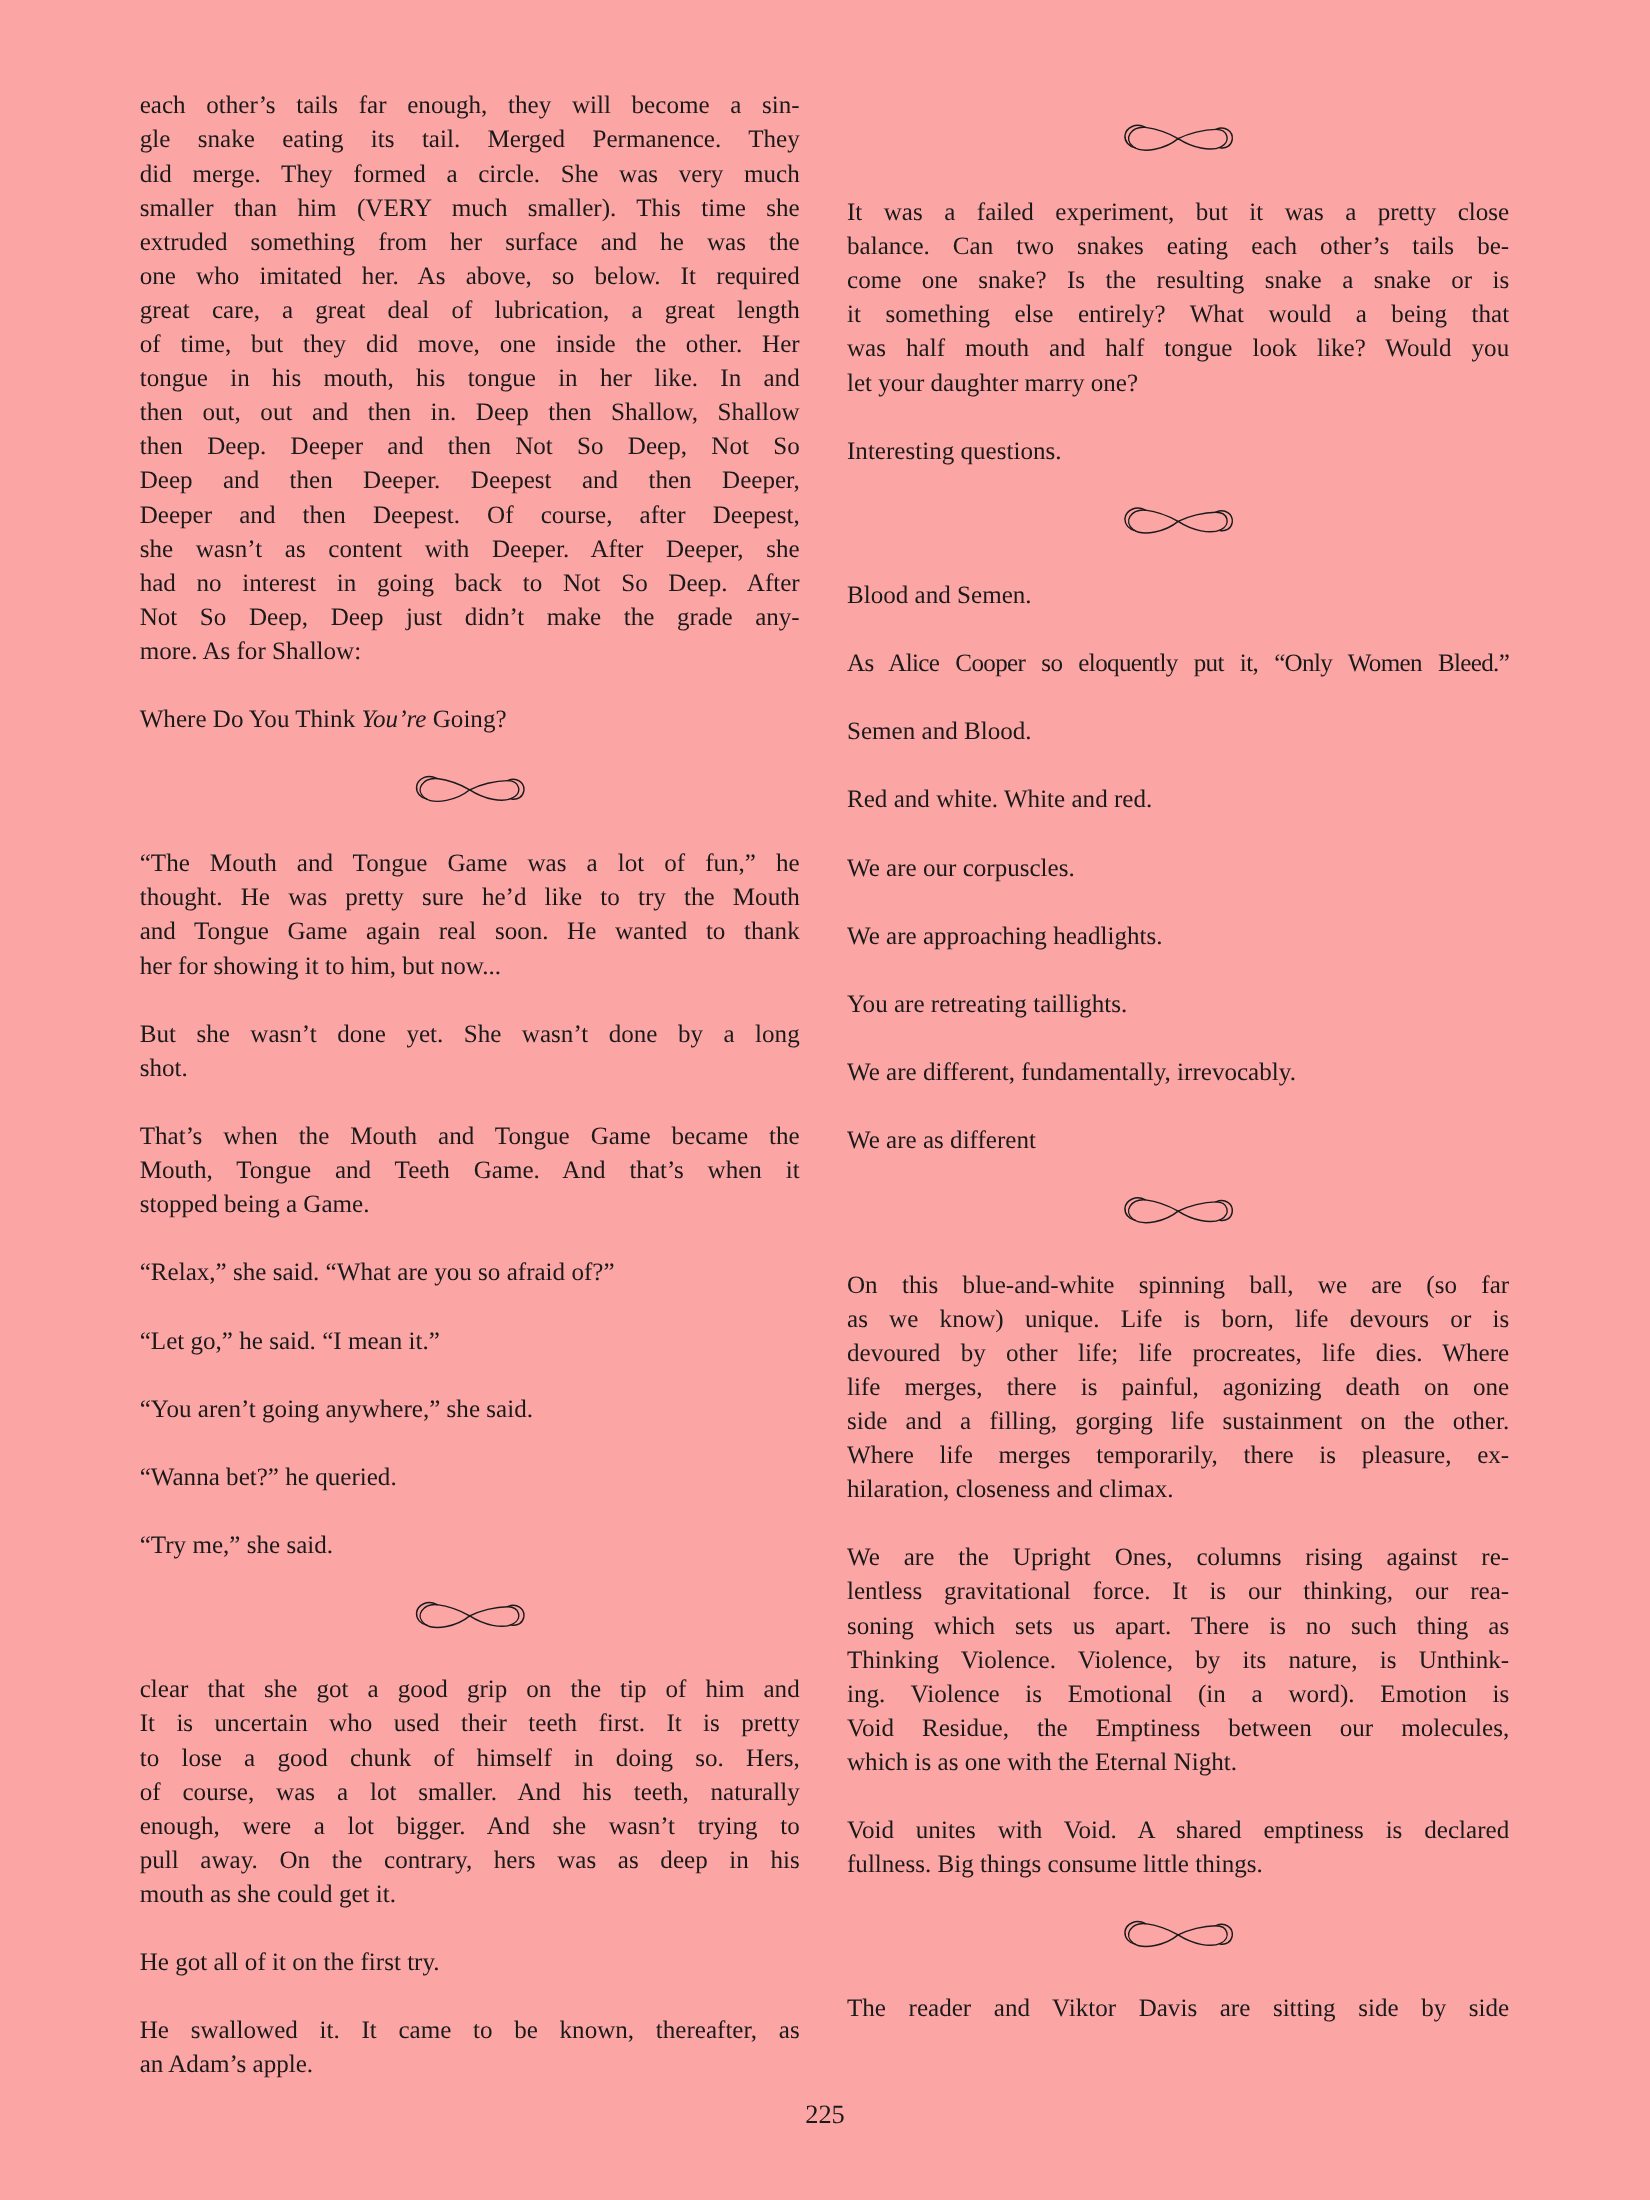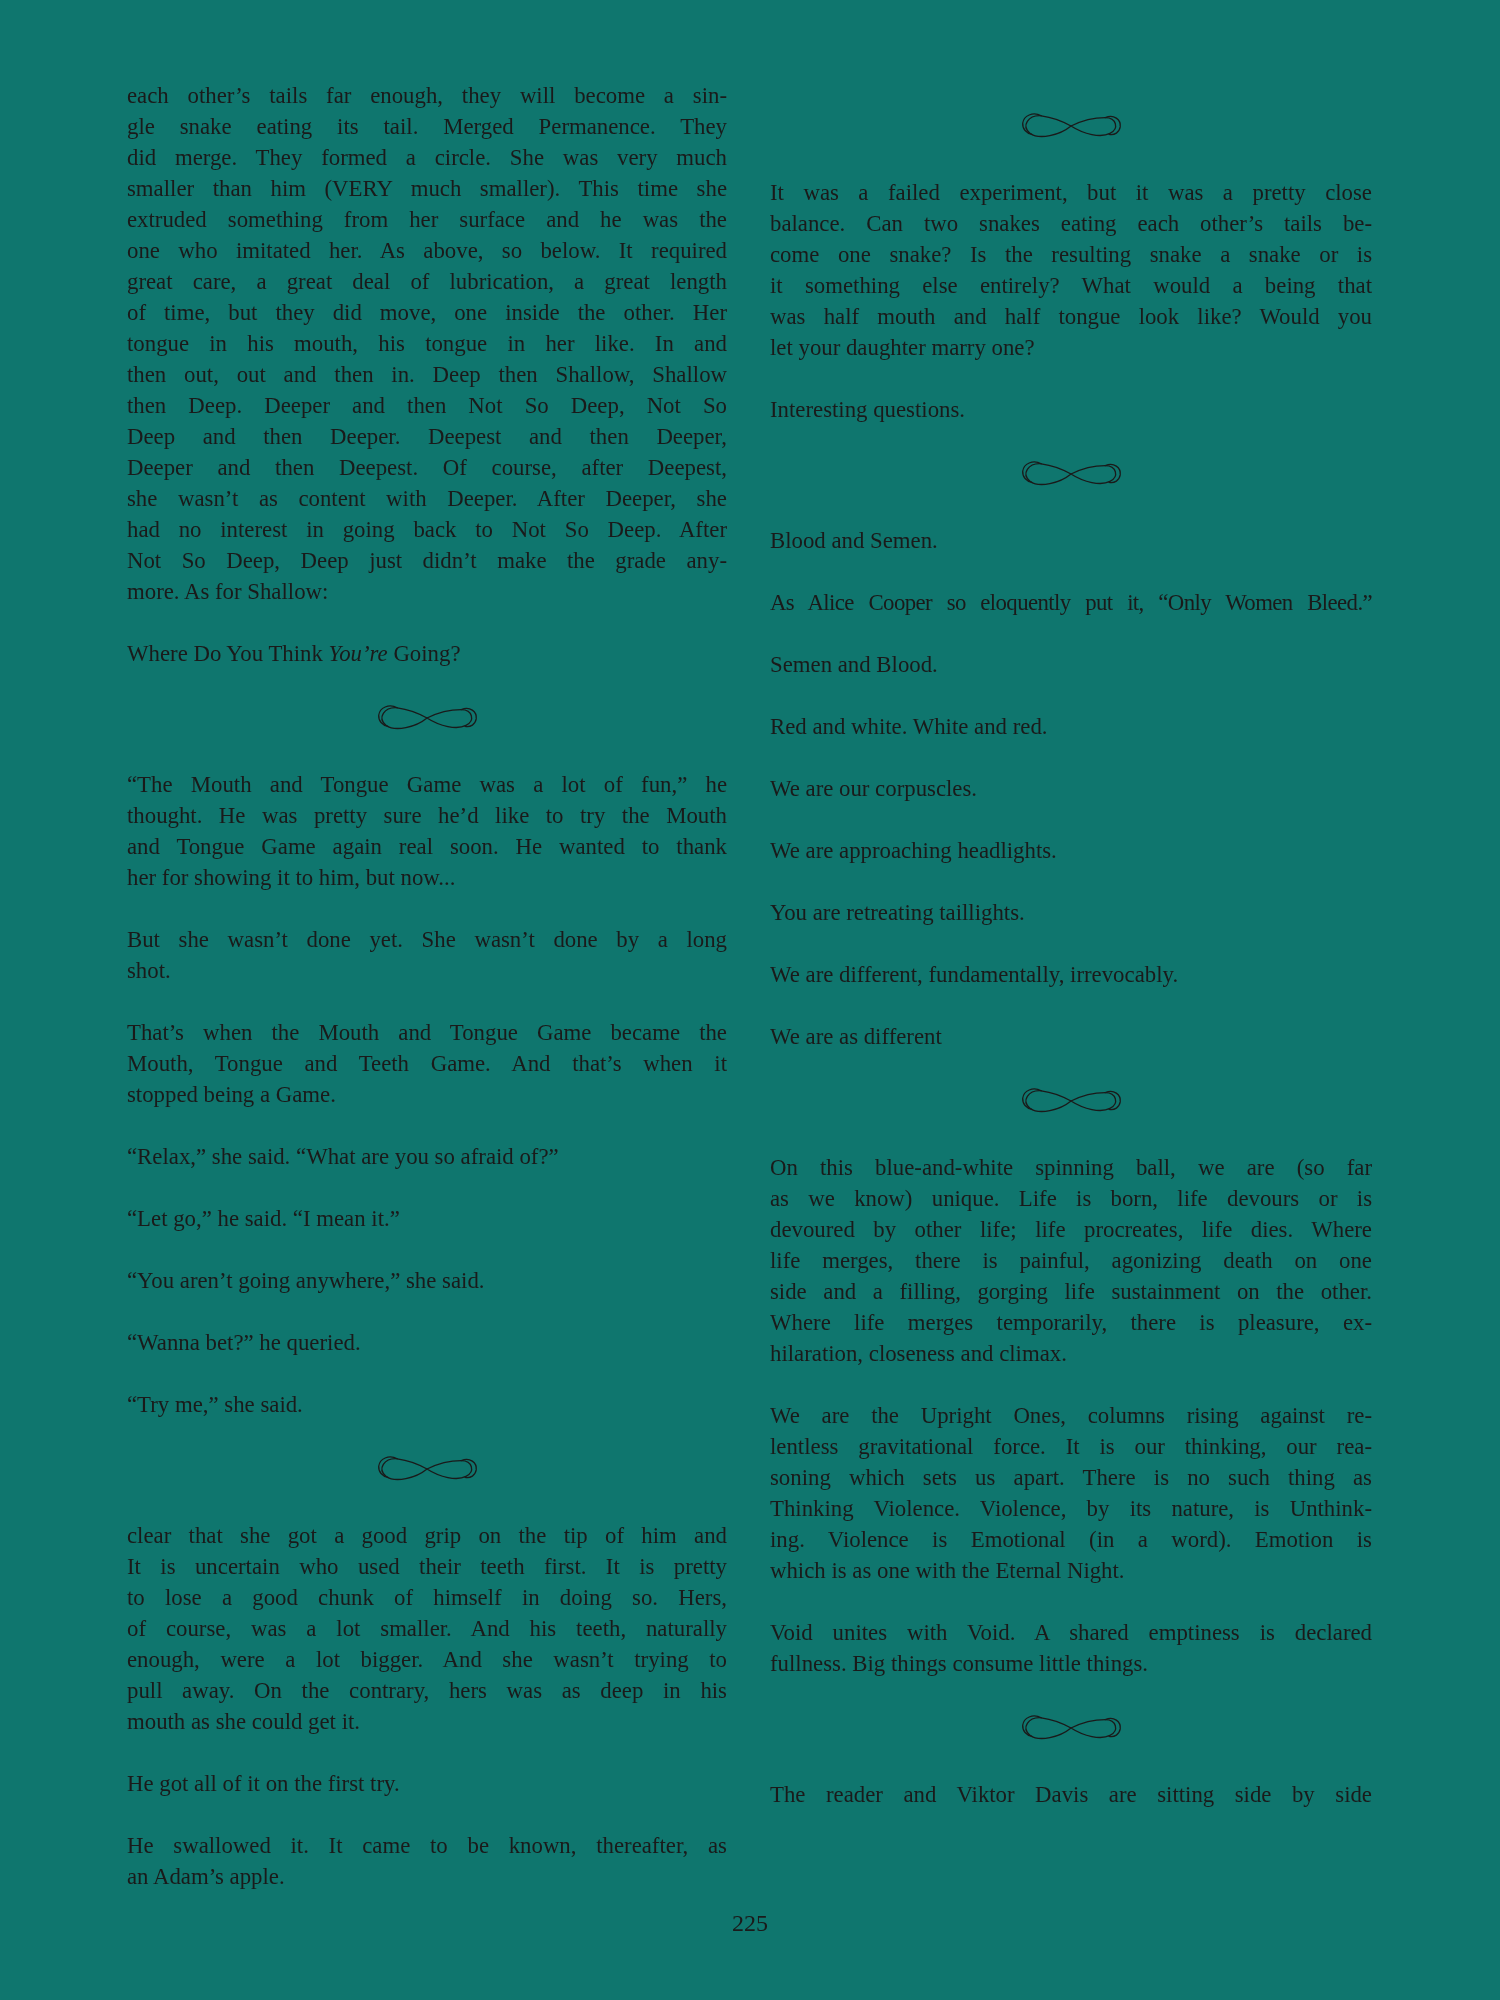--- a/index.html
+++ b/index.html
@@ -1,20 +1,20 @@
 <!DOCTYPE html>
 <html><head>
 <meta charset="utf-8">
 <style>
   html, body { margin: 0; padding: 0; background: #ffffff; }
   .page {
     position: relative;
     width: 1500px;
     height: 2000px;
-    background: #0f766e;
+    background: #fca5a5;
     color: #1a1a1a;
     font-family: "Liberation Serif", "DejaVu Serif", serif;
     overflow: hidden;
   }
   .col { position: absolute; top: 80px; }
   #left-col  { left: 127px; width: 600px; }
   #right-col { left: 770px; width: 602px; }
   .para { margin: 0 0 31px 0; }
   .line {
     font-size: 22.8px;
@@ -212,20 +212,21 @@
         <div class="line j"><span>side and a filling, gorging life sustainment on the other.</span></div>
         <div class="line j"><span>Where life merges temporarily, there is pleasure, ex-</span></div>
         <div class="line"><span>hilaration, closeness and climax.</span></div>
       </div>
       <div class="para">
         <div class="line j"><span>We are the Upright Ones, columns rising against re-</span></div>
         <div class="line j"><span>lentless gravitational force. It is our thinking, our rea-</span></div>
         <div class="line j"><span>soning which sets us apart. There is no such thing as</span></div>
         <div class="line j"><span>Thinking Violence. Violence, by its nature, is Unthink-</span></div>
         <div class="line j"><span>ing. Violence is Emotional (in a word). Emotion is</span></div>
+        <div class="line j"><span>Void Residue, the Emptiness between our molecules,</span></div>
         <div class="line"><span>which is as one with the Eternal Night.</span></div>
       </div>
       <div class="para">
         <div class="line j"><span>Void unites with Void. A shared emptiness is declared</span></div>
         <div class="line"><span>fullness. Big things consume little things.</span></div>
       </div>
   <div class="ornament">
     <svg class="orn-svg" viewBox="0 0 112 36" width="104" height="34" aria-hidden="true">
       <g fill="none" stroke="currentColor" stroke-width="1.4" stroke-linecap="round">
         <path d="M56 18 C44 28 22 33 12 26 C2 18 10 6 24 7 C39 9 49 14 56 18 C70 27 88 31 98 26 C108 21 105 9 93 9 C81 9 66 13 56 18"></path>

